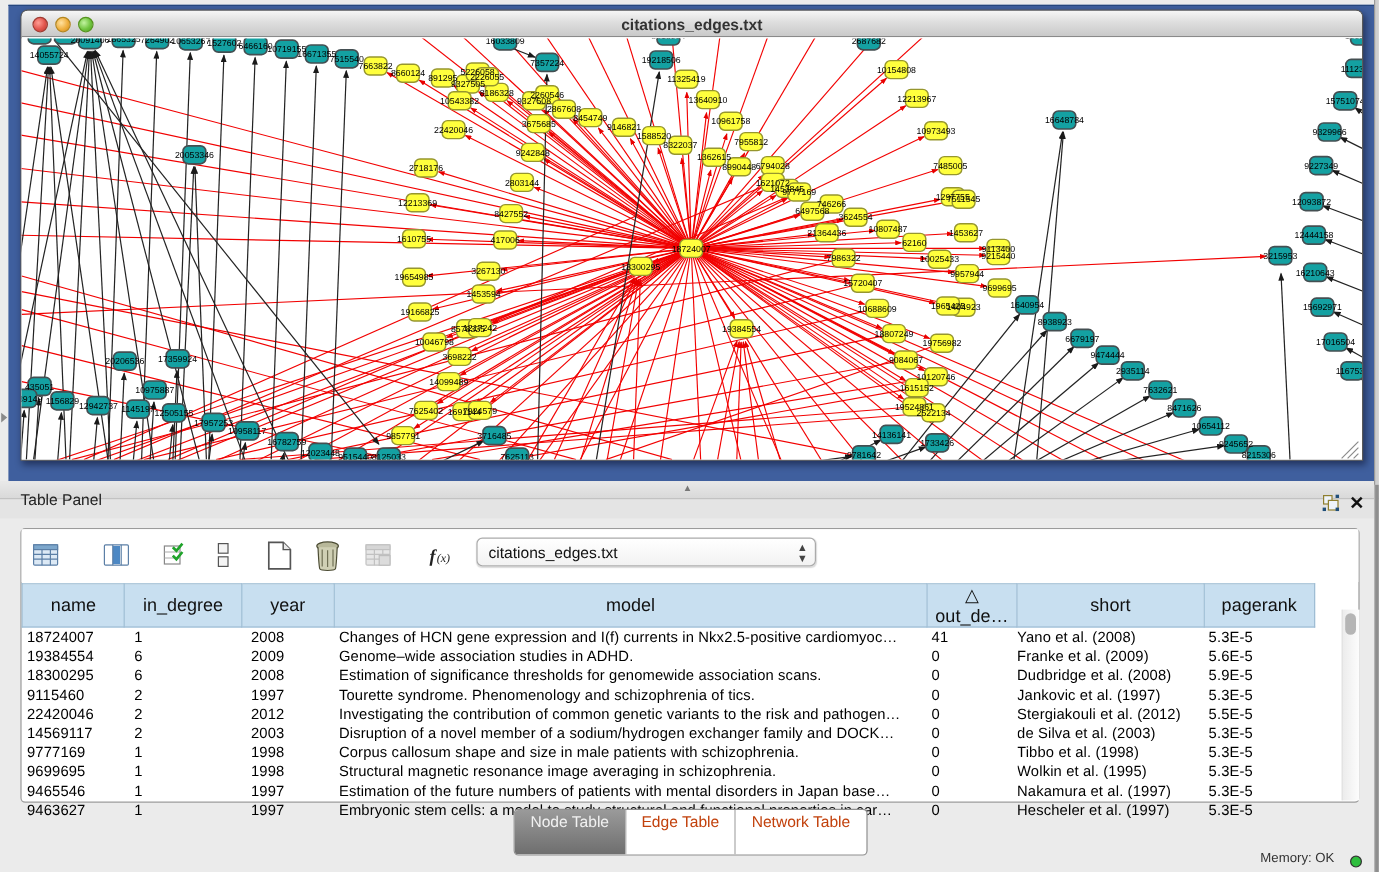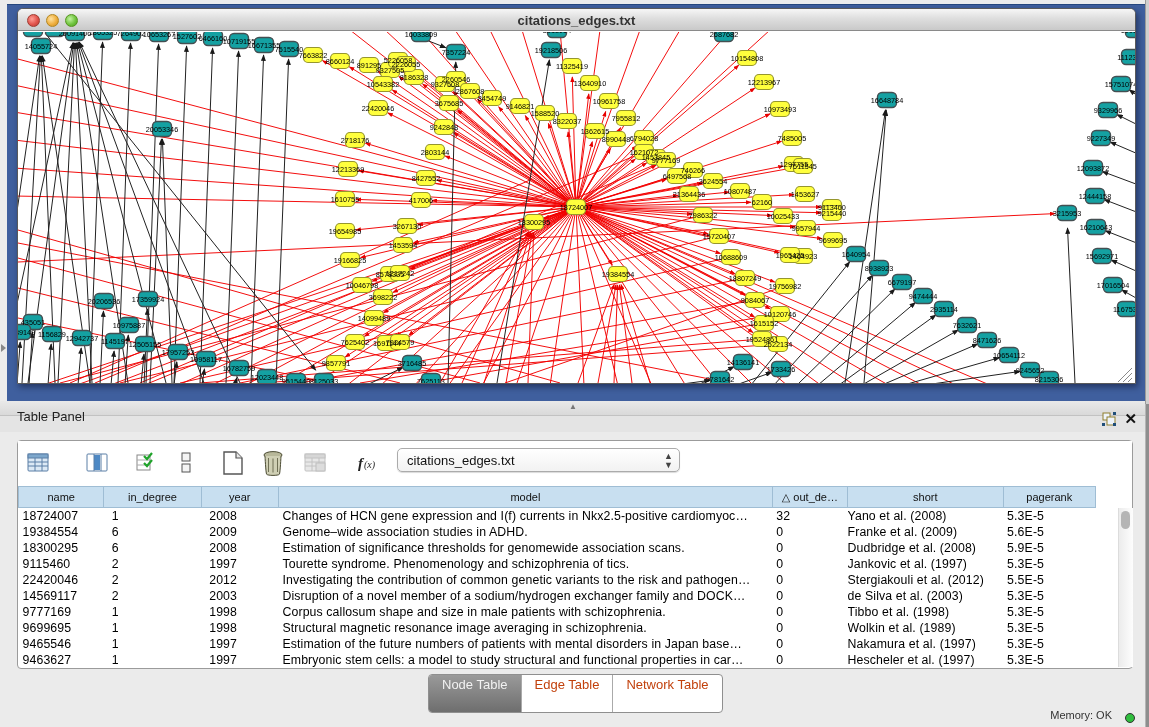--- a/index.html
+++ b/index.html
@@ -14,21 +14,21 @@
 #tp{position:absolute;left:0;top:401px;width:1149px;height:326px;background:#e4e4e4}
 #tph{position:absolute;left:0;top:0;width:100%;height:15px;background:linear-gradient(#e9e9e9,#d9d9d9);border-bottom:1px solid #c2c2c2}
 #tph .t{position:absolute;left:17px;top:8px;font-size:13px;color:#222}
 #tpbody{position:absolute;left:0;top:31px;width:100%;height:295px;background:#ebebeb}
 #box{position:absolute;left:17px;top:8px;width:1116px;height:229px;background:#fff;border:1px solid #9b9b9b;border-radius:4px}
 #tools{position:absolute;left:0;top:0;width:100%;height:44px;background:#fff}
 #combo{position:absolute;left:379px;top:7px;width:283px;height:24px;background:linear-gradient(#fff,#f2f2f2);border:1px solid #ababab;border-radius:5px;box-shadow:0 1px 1px rgba(0,0,0,.15)}
 #combo .txt{position:absolute;left:9px;top:4px;font-size:13px;color:#111}
 #combo .st{position:absolute;right:6px;top:3px;font-size:9px;color:#444;line-height:9px}
 table{border-collapse:collapse;table-layout:fixed;width:1078px;font-size:12.3px;position:absolute;left:0;top:45px}
-th{background:#c8dff0;border:1px solid #9fbdd4;font-weight:normal;font-size:11px;height:21px;padding:0;color:#111}
+th{background:#c8dff0;border:1px solid #9fbdd4;font-weight:normal;font-size:15px;height:21px;padding:0;color:#111}
 td{height:16px;padding:0 0 0 4px;color:#000;white-space:nowrap;overflow:hidden;letter-spacing:.12px}
 .c1{width:85px}.c2{width:97px}.c3{width:77px}.c4{width:492px}.c5{width:75px}.c6{width:155px}.c7{width:92px}
 td.c2{padding-left:8px}td.c3{padding-left:8px}td.c4{padding-left:4px}
 td.c6{text-align:left;padding:0}
 #tabs{position:absolute;left:428px;top:242px;height:39px;display:flex;border:1px solid #8f8f8f;border-radius:4px;overflow:hidden;background:#fff}
 #tabs div{padding:2px 13px 0 13px;font-size:13px;color:#c2410c;border-right:1px solid #aaa}
 #tabs .sel{background:linear-gradient(#9a9a9a,#6e6e6e);color:#f2f2f2}
 #tabs div:last-child{border-right:none}
 #mem{position:absolute;right:37px;bottom:6px;font-size:11px;color:#333}
 #memdot{position:absolute;right:14px;bottom:4px;width:10px;height:10px;border-radius:50%;background:#2fbe3e;border:1.5px solid #333}
@@ -655,21 +655,21 @@
               <th class="c4">model</th>
               <th class="c5">△ out_de…</th>
               <th class="c6">short</th>
               <th class="c7">pagerank</th>
             </tr>
 <tr>
               <td class="c1">18724007</td>
               <td class="c2">1</td>
               <td class="c3">2008</td>
               <td class="c4">Changes of HCN gene expression and I(f) currents in Nkx2.5-positive cardiomyoc…</td>
-              <td class="c5">32</td>
+              <td class="c5">41</td>
               <td class="c6">Yano et al. (2008)</td>
               <td class="c7">5.3E-5</td>
             </tr>
 <tr>
               <td class="c1">19384554</td>
               <td class="c2">6</td>
               <td class="c3">2009</td>
               <td class="c4">Genome–wide association studies in ADHD.</td>
               <td class="c5">0</td>
               <td class="c6">Franke et al. (2009)</td>
@@ -719,21 +719,21 @@
               <td class="c5">0</td>
               <td class="c6">Tibbo et al. (1998)</td>
               <td class="c7">5.3E-5</td>
             </tr>
 <tr>
               <td class="c1">9699695</td>
               <td class="c2">1</td>
               <td class="c3">1998</td>
               <td class="c4">Structural magnetic resonance image averaging in schizophrenia.</td>
               <td class="c5">0</td>
-              <td class="c6">Wolkin et al. (1989)</td>
+              <td class="c6">Wolkin et al. (1995)</td>
               <td class="c7">5.3E-5</td>
             </tr>
 <tr>
               <td class="c1">9465546</td>
               <td class="c2">1</td>
               <td class="c3">1997</td>
               <td class="c4">Estimation of the future numbers of patients with mental disorders in Japan base…</td>
               <td class="c5">0</td>
               <td class="c6">Nakamura et al. (1997)</td>
               <td class="c7">5.3E-5</td>

